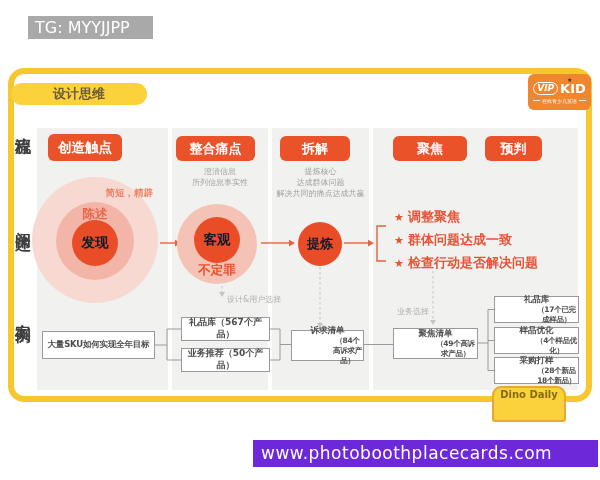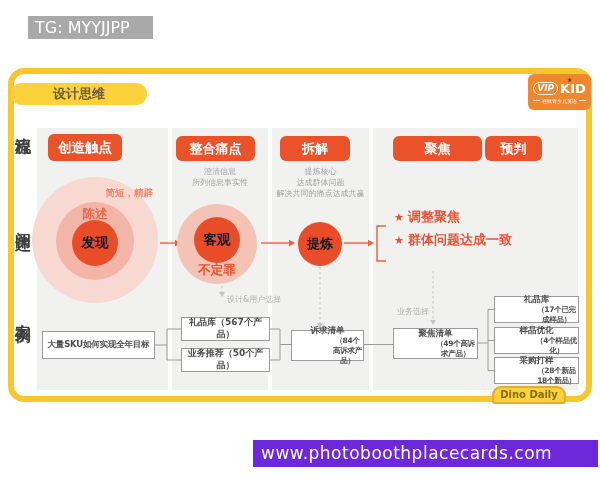--- a/index.html
+++ b/index.html
@@ -36,21 +36,21 @@
   .panel-1 { left:37px;  width:131px; }
   .panel-2 { left:172px; width:96px; }
   .panel-3 { left:272px; width:97px; }
   .panel-4 { left:373px; width:205px; }
 
   .pbtn { background:#ea5329; color:#fff; font-weight:bold; text-align:center;
           border-radius:6px; z-index:4; font-size:13px; }
   .pbtn-1 { left:48px;  top:134px; width:74px; height:27px; line-height:27px; font-size:13.5px; }
   .pbtn-2 { left:176px; top:136px; width:79px; height:25px; line-height:25px; }
   .pbtn-3 { left:280px; top:136px; width:70px; height:25px; line-height:25px; }
-  .pbtn-4 { left:393px; top:136px; width:89px; height:25px; line-height:25px; }
+  .pbtn-4 { left:393px; top:136px; width:74px; height:25px; line-height:25px; }
   .pbtn-5 { left:485px; top:136px; width:57px; height:25px; line-height:25px; }
 
   .note { color:#a3a3a3; font-size:8px; line-height:11px; text-align:center; z-index:4; }
   .note-2 { left:172px; top:166px; width:96px; }
   .note-3 { left:272px; top:166px; width:97px; }
 
   .circle { border-radius:50%; z-index:3; }
   .c1-outer { left:32px;  top:177px; width:126px; height:126px; background:#f8d9d2; }
   .c1-mid   { left:56px;  top:202px; width:78px;  height:78px;  background:#f3b5a8; }
   .c2-outer { left:177px; top:204px; width:80px;  height:80px;  background:#f5c2b6; }
@@ -83,21 +83,21 @@
   .cbox .l2 { font-size:7.5px; letter-spacing:-0.3px;margin-left:40px; }
   .box-goal   { left:42px;  top:331px; width:113px; height:28px; font-size:8.5px; letter-spacing:-0.2px; }
   .box-gift   { left:181px; top:317px; width:89px; height:24px; font-size:9px; }
   .box-biz    { left:181px; top:348px; width:89px; height:24px; font-size:9px; }
   .box-demand { left:291px; top:330px; width:73px; height:31px; }
   .box-focus  { left:393px; top:328px; width:85px; height:31px; }
   .box-r1     { left:494px; top:296px; width:85px; height:27px; }
   .box-r2     { left:494px; top:327px; width:85px; height:27px; }
   .box-r3     { left:494px; top:357px; width:85px; height:27px; }
 
-  .dino { left:492px; top:386px; width:74px; height:18px; background:#fbd23b;
+  .dino { left:492px; top:386px; width:74px; height:36px; background:#fbd23b;
           border:2px solid #e9a92e; border-radius:9px 9px 3px 3px; color:#8a6a10;
           font-weight:800; font-size:10px; text-align:center; line-height:14px; z-index:5; }
 
   .watermark { left:253px; top:440px; width:345px; height:27px; background:#6d28d9;
                color:#fff; font-size:17px; line-height:27px; padding-left:8px;
                letter-spacing:0.5px; z-index:10; white-space:nowrap; }
 
   svg.overlay { position:absolute; left:0; top:0; z-index:3; pointer-events:none; }
 </style>
 </head>
@@ -182,20 +182,21 @@
 
   <div class="abs circle c2-outer"></div>
   <div class="abs c-core c2-core">客观</div>
   <div class="abs lbl-below2">不定罪</div>
 
   <div class="abs c-core c3-core">提炼</div>
 
   <div class="abs stars">
     <div class="star-item"><span class="star-glyph">★</span><span>调整聚焦</span></div>
     <div class="star-item"><span class="star-glyph">★</span><span>群体问题达成一致</span></div>
+    <div class="star-item"><span class="star-glyph">★</span><span>检查行动是否解决问题</span></div>
   </div>
 
   <div class="abs lbl-small lbl-design">设计&amp;用户选择</div>
   <div class="abs lbl-small lbl-biz">业务选择</div>
 
   <div class="abs cbox box-goal">大量SKU如何实现全年目标</div>
   <div class="abs cbox box-gift">礼品库（567个产品）</div>
   <div class="abs cbox box-biz">业务推荐（50个产品）</div>
   <div class="abs cbox box-demand">
     <div class="l1">诉求清单</div>

